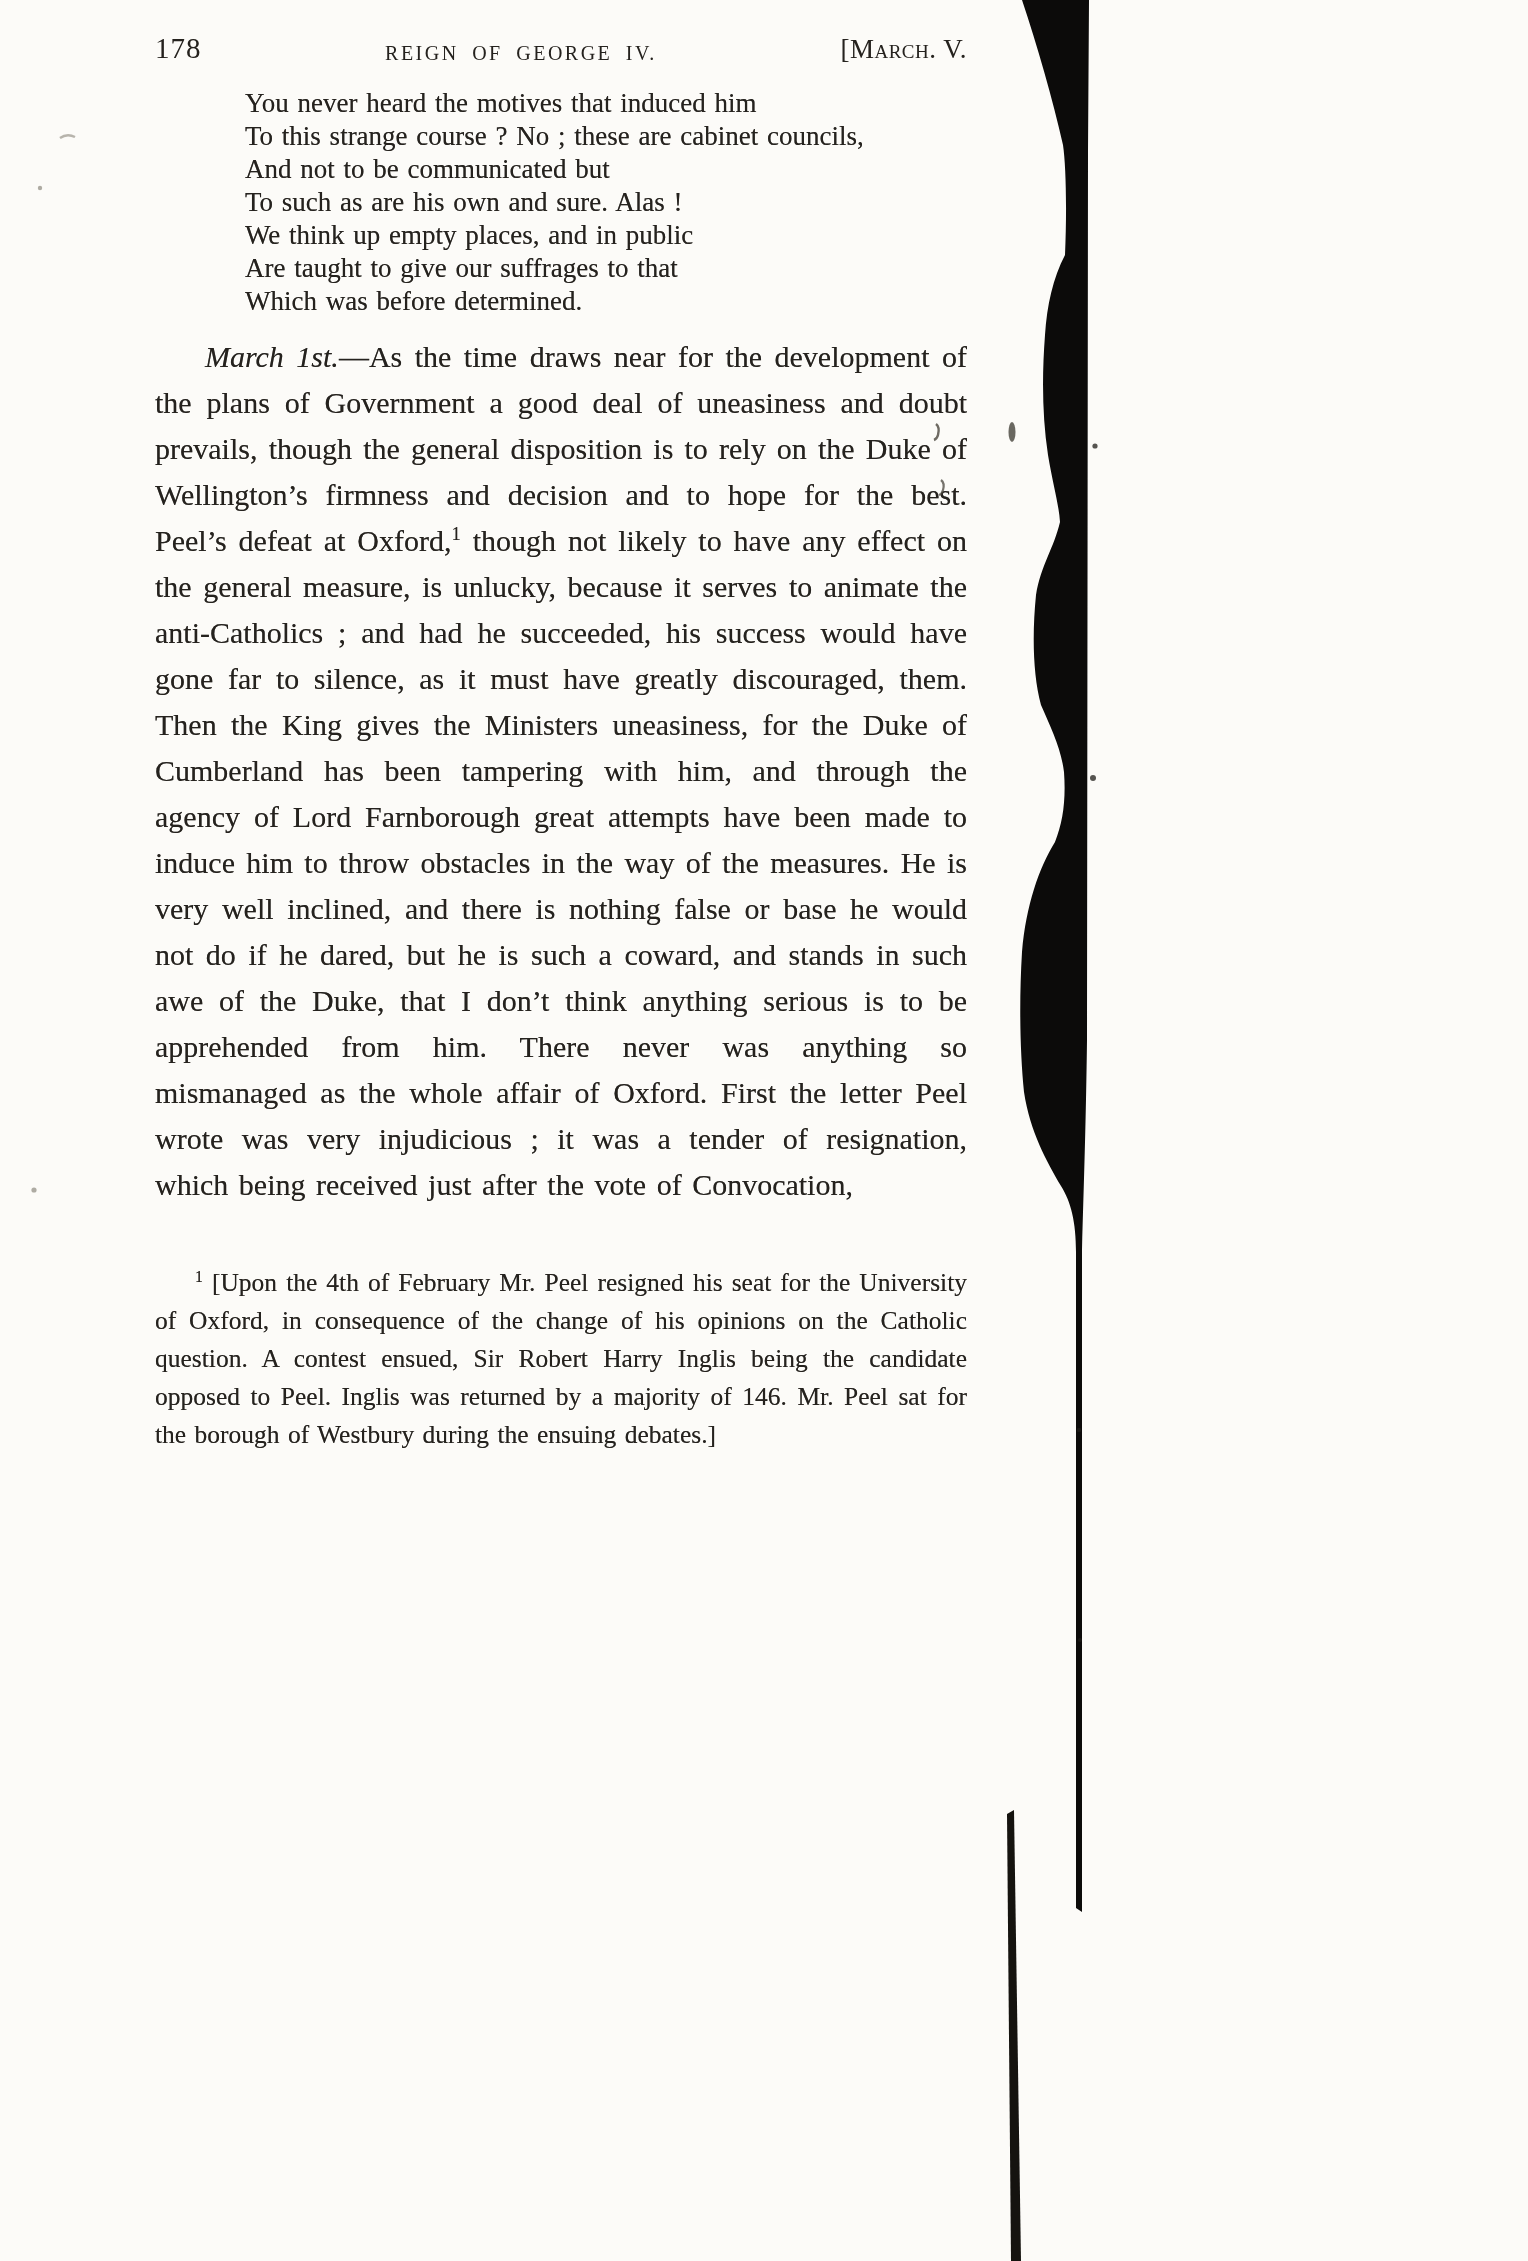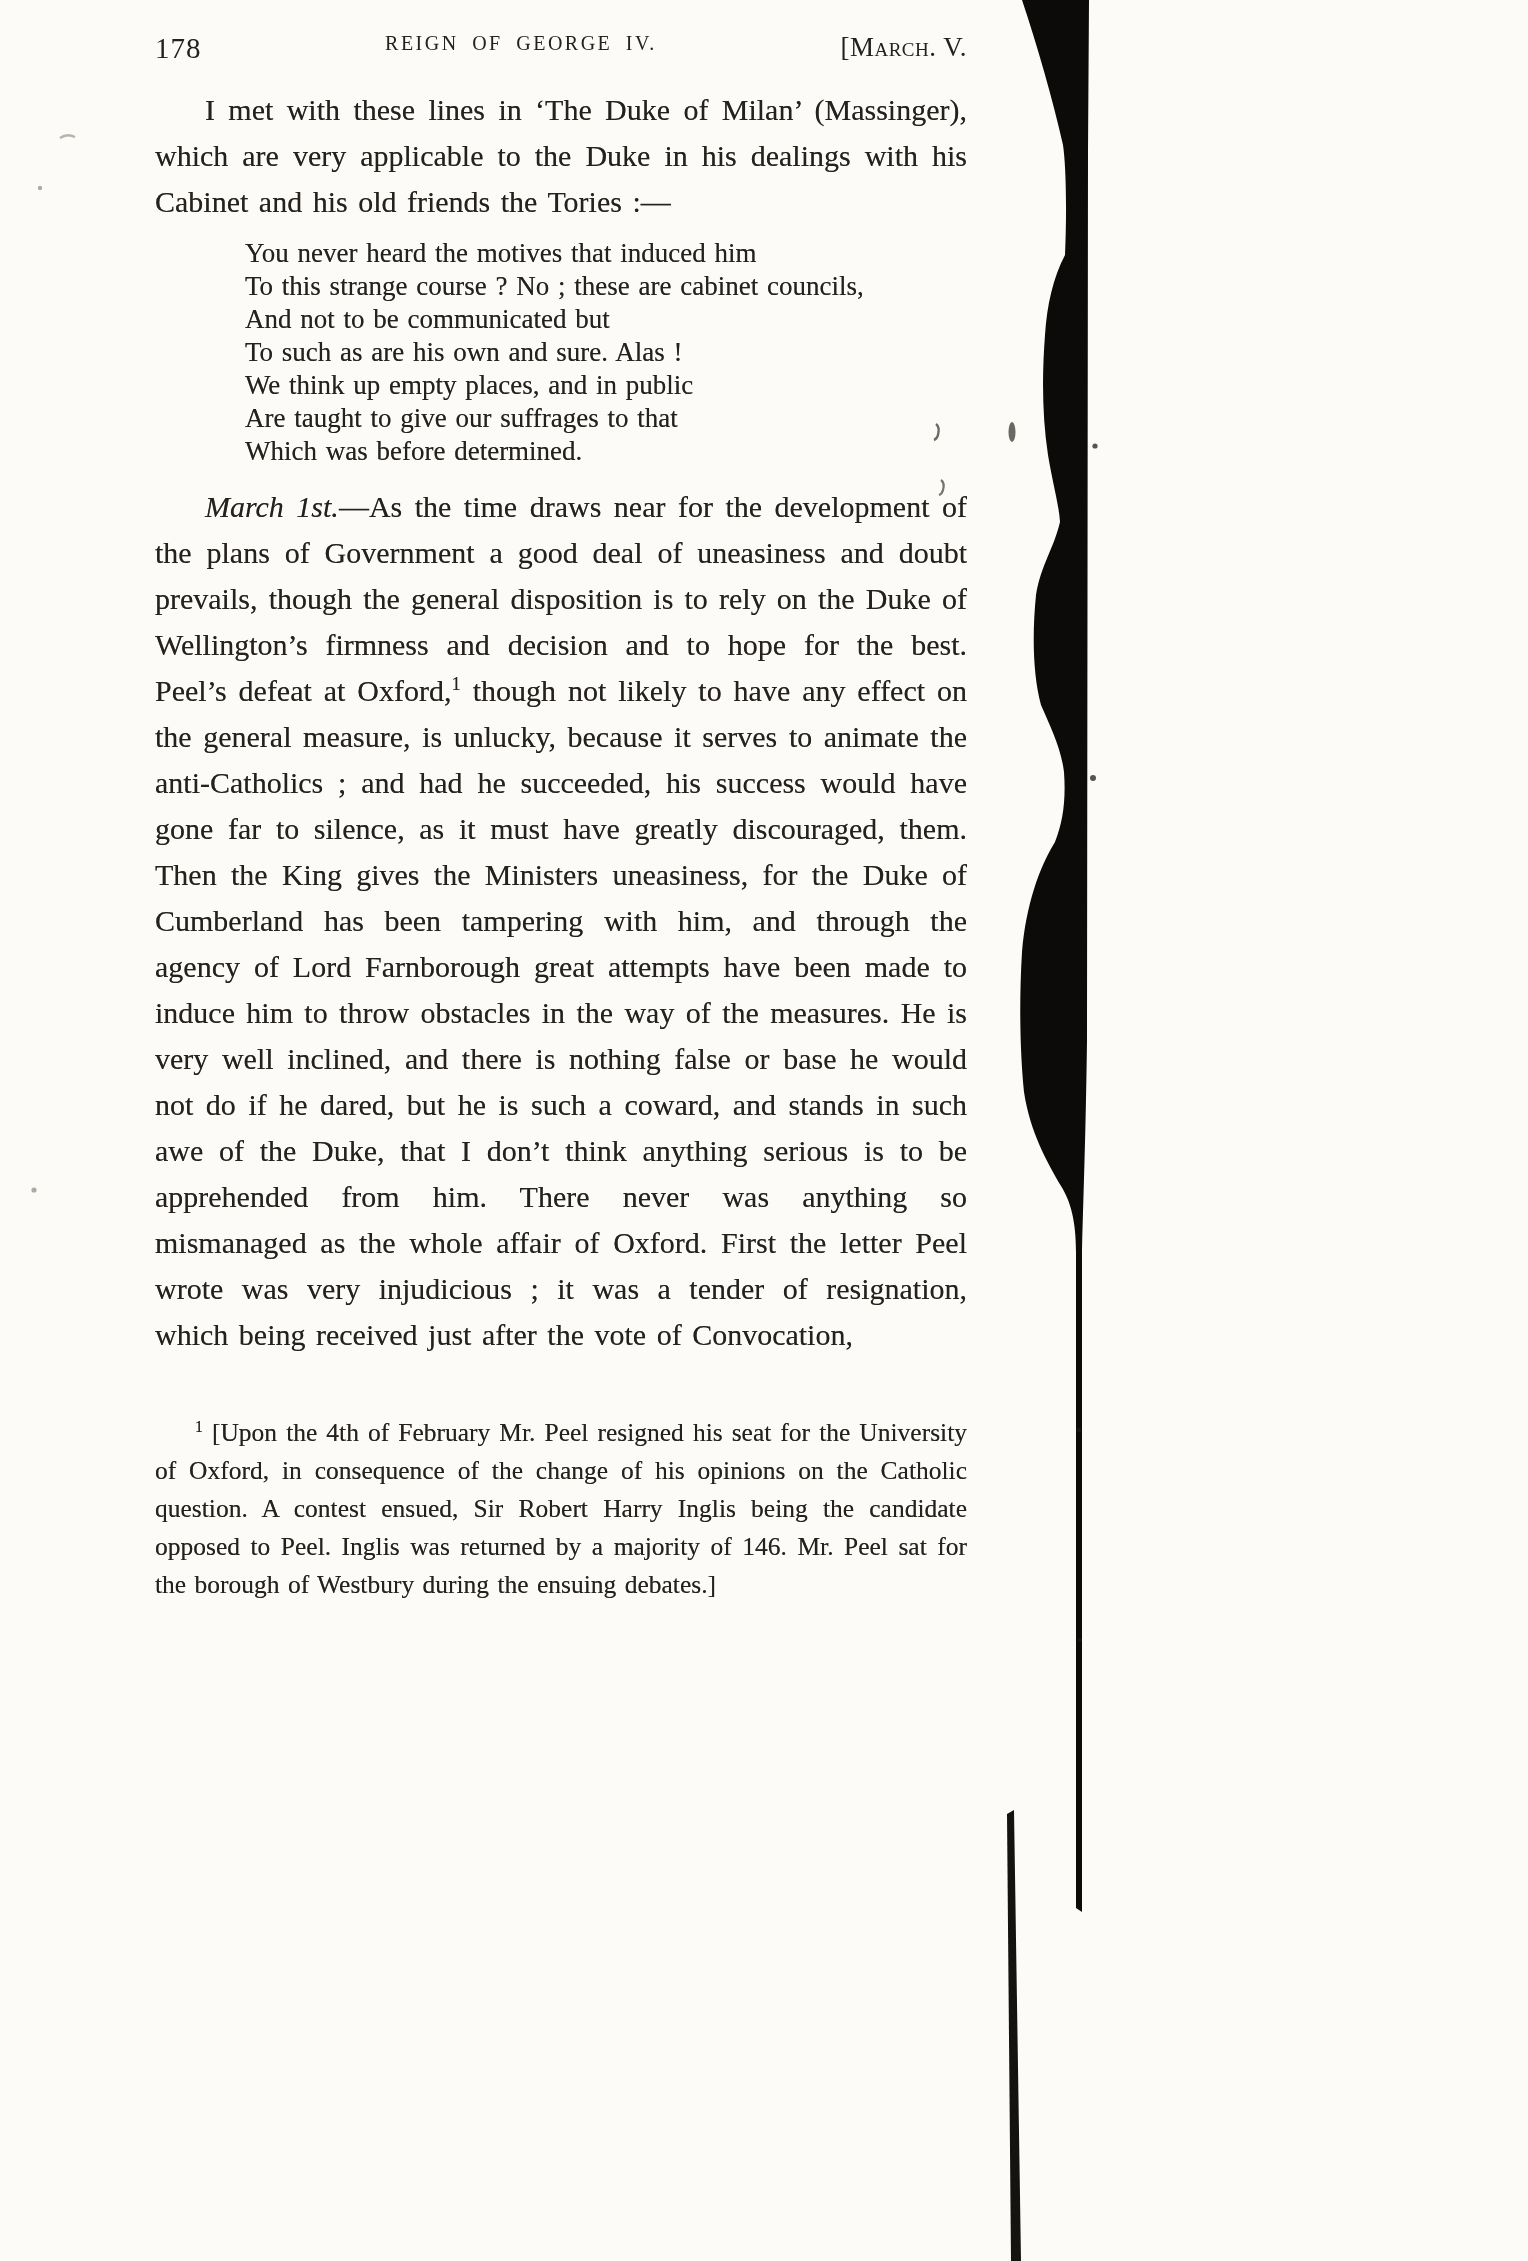--- a/index.html
+++ b/index.html
@@ -11,21 +11,21 @@
   .page {
     position: relative;
     width: 1528px;
     height: 2261px;
     background: #fcfbf8;
     overflow: hidden;
   }
   .running-head {
     display: flex;
     justify-content: space-between;
-    align-items: flex-start;
+    align-items: flex-end;
     margin: 32px 0 0 155px;
     width: 812px;
   }
   .page-number { font-size: 29px; letter-spacing: 1px; }
   .running-title { font-size: 20px; letter-spacing: 2.5px; word-spacing: 6px; }
   .chapter-label { font-size: 27px; font-variant: small-caps; letter-spacing: 0.5px; }
 
   .content {
     margin: 22px 0 0 155px;
     width: 812px;
@@ -78,21 +78,20 @@
 
   <header class="running-head">
     <span class="page-number">178</span>
     <span class="running-title">REIGN OF GEORGE IV.</span>
     <span class="chapter-label">[March. V.</span>
   </header>
 
   <main class="content">
 
 
-    <p class="para indent">I met with these lines in ‘The Duke of Milan’ (Massinger), which are very applicable to the Duke in his dealings with his Cabinet and his old friends the Tories&nbsp;:—</p>
 
     <div class="verse">
       <div class="verse-line">You never heard the motives that induced him</div>
       <div class="verse-line">To this strange course&nbsp;? No&nbsp;; these are cabinet councils,</div>
       <div class="verse-line">And not to be communicated but</div>
       <div class="verse-line">To such as are his own and sure. Alas&nbsp;!</div>
       <div class="verse-line">We think up empty places, and in public</div>
       <div class="verse-line">Are taught to give our suffrages to that</div>
       <div class="verse-line">Which was before determined.</div>
     </div>

